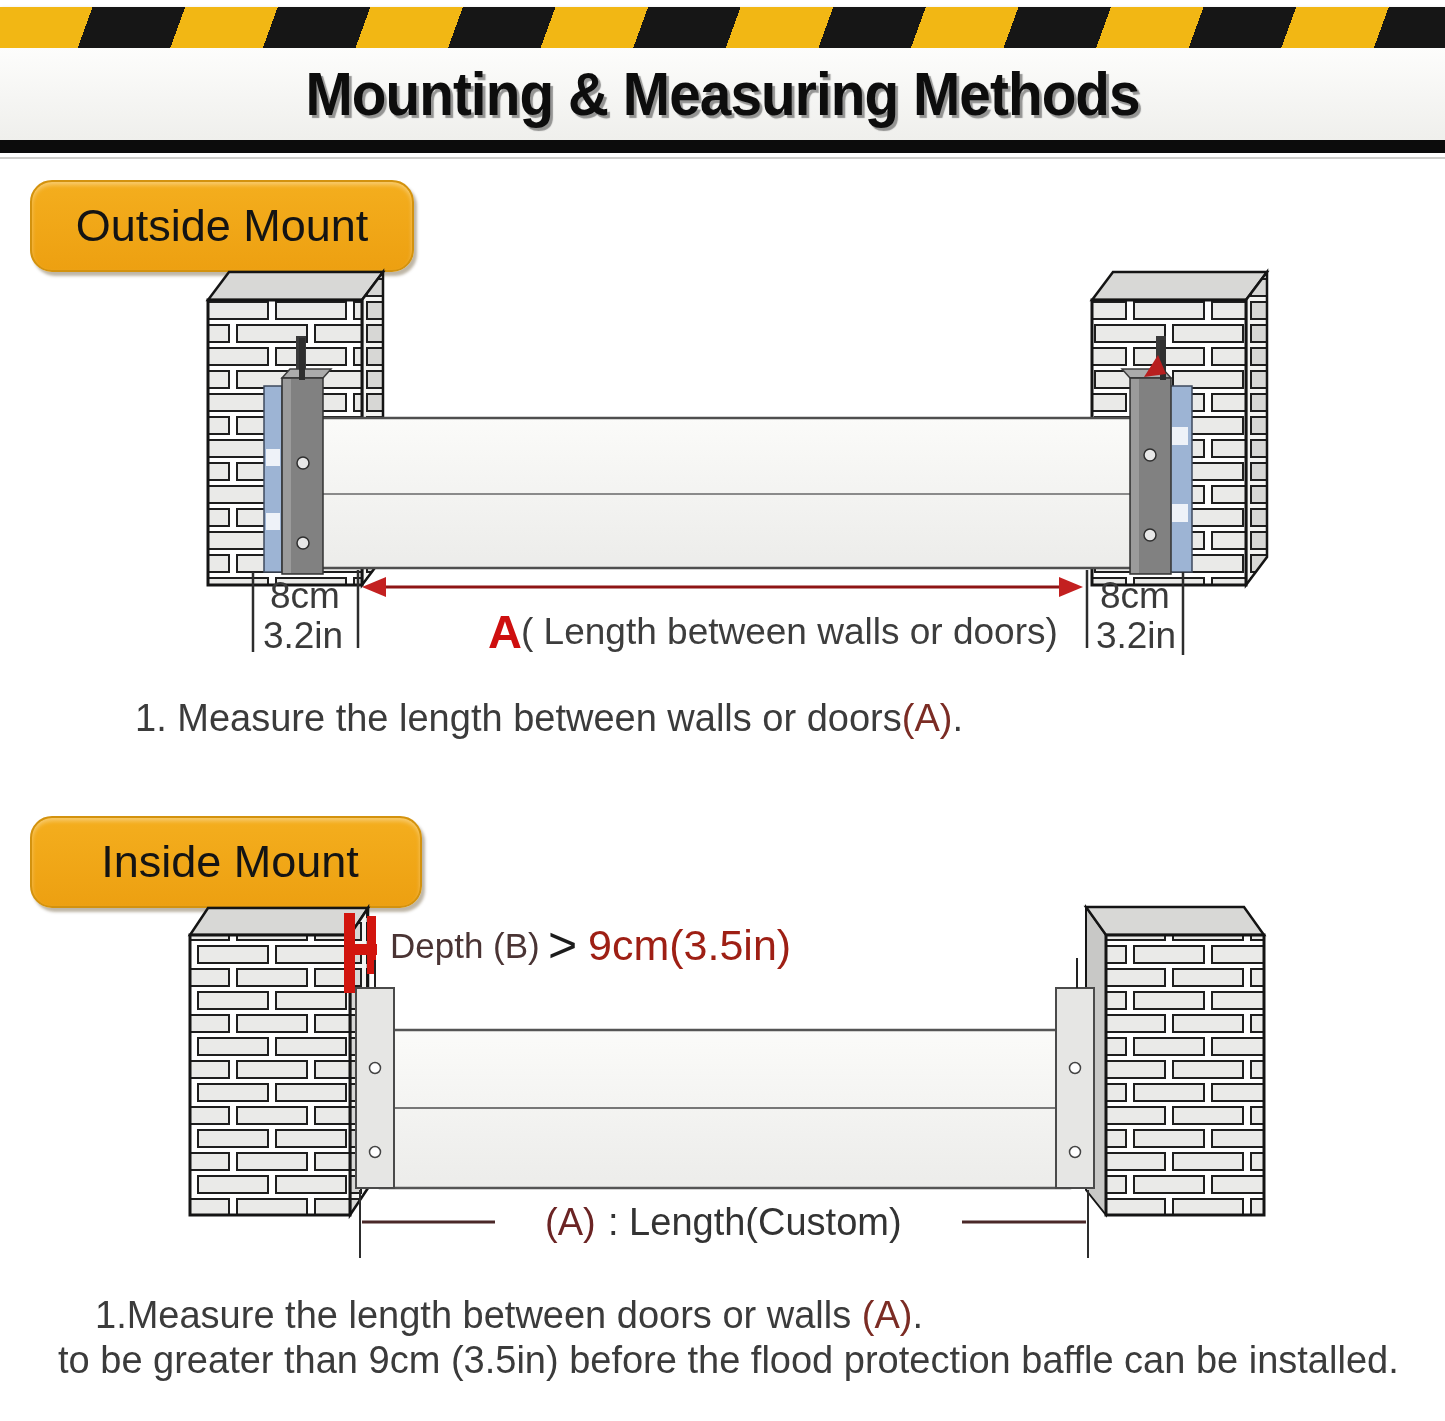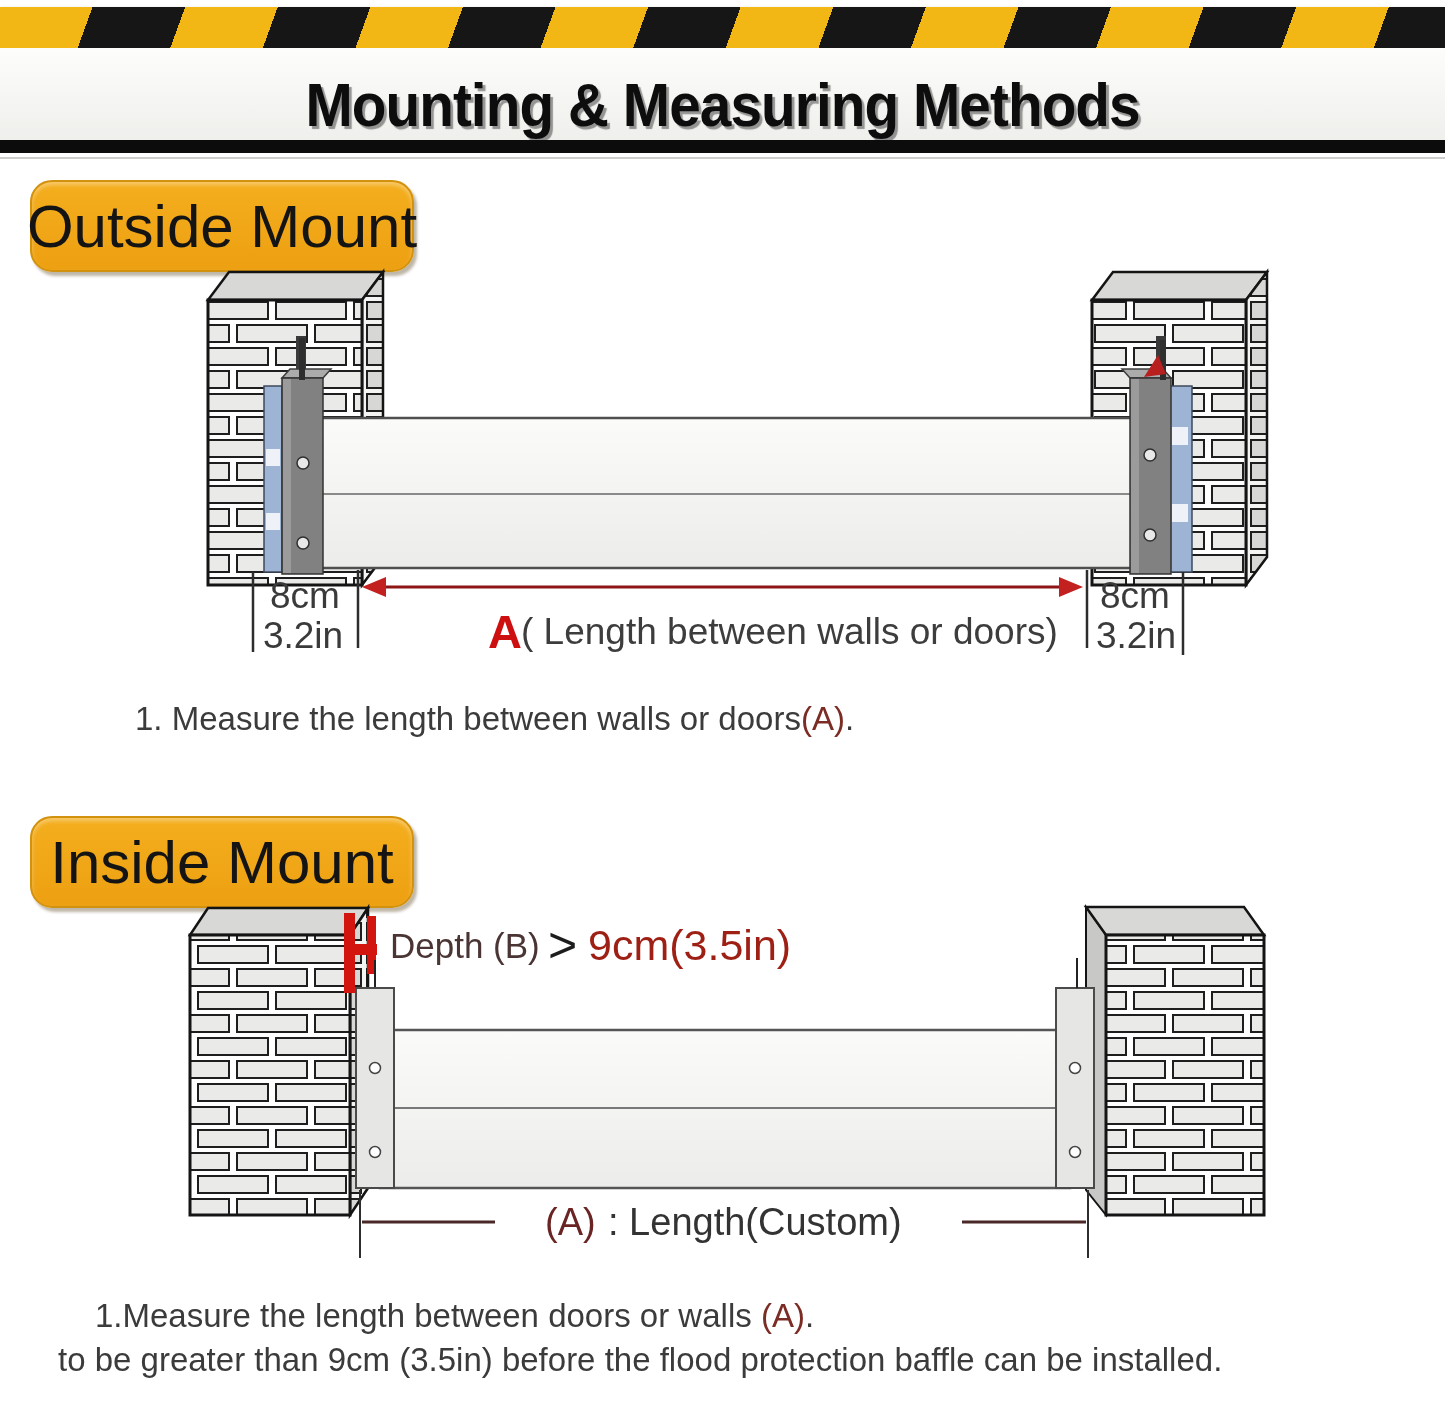--- a/index.html
+++ b/index.html
@@ -5,50 +5,50 @@
   html,body{margin:0;padding:0;background:#ffffff;}
   .page{position:relative;width:1445px;height:1421px;background:#ffffff;overflow:hidden;
         font-family:"Liberation Sans",sans-serif;}
 
   
   .hazard-band{position:absolute;left:0;top:7px;width:100%;height:41px;
     background:repeating-linear-gradient(110deg,#f2b714 0 87px,#161616 87px 174px);
     box-shadow:0 2px 4px rgba(0,0,0,.25);}
   .title-band{position:absolute;left:0;top:48px;width:100%;height:92px;
     background:linear-gradient(#fdfdfc,#efefec);
-    display:flex;align-items:flex-end;justify-content:center;}
+    display:flex;align-items:center;justify-content:center;}
   .page-title{font-size:61px;font-weight:bold;color:#0d0d0d;letter-spacing:-1px;
     transform:scaleX(.93);transform-origin:center;
     text-shadow:3px 3px 1px rgba(70,70,70,.55);white-space:nowrap;}
   .black-bar{position:absolute;left:0;top:140px;width:100%;height:13px;background:#0c0c0c;}
   .thin-line{position:absolute;left:0;top:157px;width:100%;height:2px;background:#cdcdcb;}
 
   
   .badge{position:absolute;left:30px;width:380px;height:88px;border-radius:22px;
     background:linear-gradient(#f4ae1e,#eda011);border:2px solid #d3920e;
     box-shadow:3px 4px 3px rgba(70,45,0,.35), inset 0 3px 4px rgba(255,255,255,.35);
     display:flex;align-items:center;justify-content:center;}
-  .badge span{font-size:60px;color:#141414;white-space:nowrap;}
+  .badge span{font-size:45px;color:#141414;white-space:nowrap;}
   .badge.outside{top:180px;}
-  .badge.inside{top:816px;}
+  .badge.inside{top:816px;padding-left:8px;}
 
   
   svg{position:absolute;left:0;}
   svg text{font-family:"Liberation Sans",sans-serif;}
   .dim-label{fill:#3a3a3a;font-size:37px;}
   .span-a{fill:#ce0f0f;font-size:47px;font-weight:bold;}
   .span-text{fill:#3d3d3d;font-size:37px;}
   .depth-text{fill:#4a3434;font-size:35px;}
   .depth-gt{fill:#1c1c1c;font-size:50px;}
   .depth-val{fill:#9e1f14;font-size:43px;}
   .custom-a{fill:#6b2424;font-size:38px;}
   .custom-text{fill:#333333;font-size:38px;}
 
   
-  .steps{position:absolute;color:#3b3b3b;font-size:33px;line-height:51px;white-space:nowrap;}
+  .steps{position:absolute;color:#3b3b3b;font-size:38px;line-height:51px;white-space:nowrap;}
   .steps .hl{color:#7b2c24;}
   .steps-outside{left:135px;top:693px;}
   .steps-inside-1{left:95px;top:1290px;}
   .steps-inside-2{left:85px;top:1341px;line-height:38px;}
   .steps-inside-2 .l3{margin-left:-27px;text-align:center;}
 </style>
 </head>
 <body>
 
 <div class="page">

